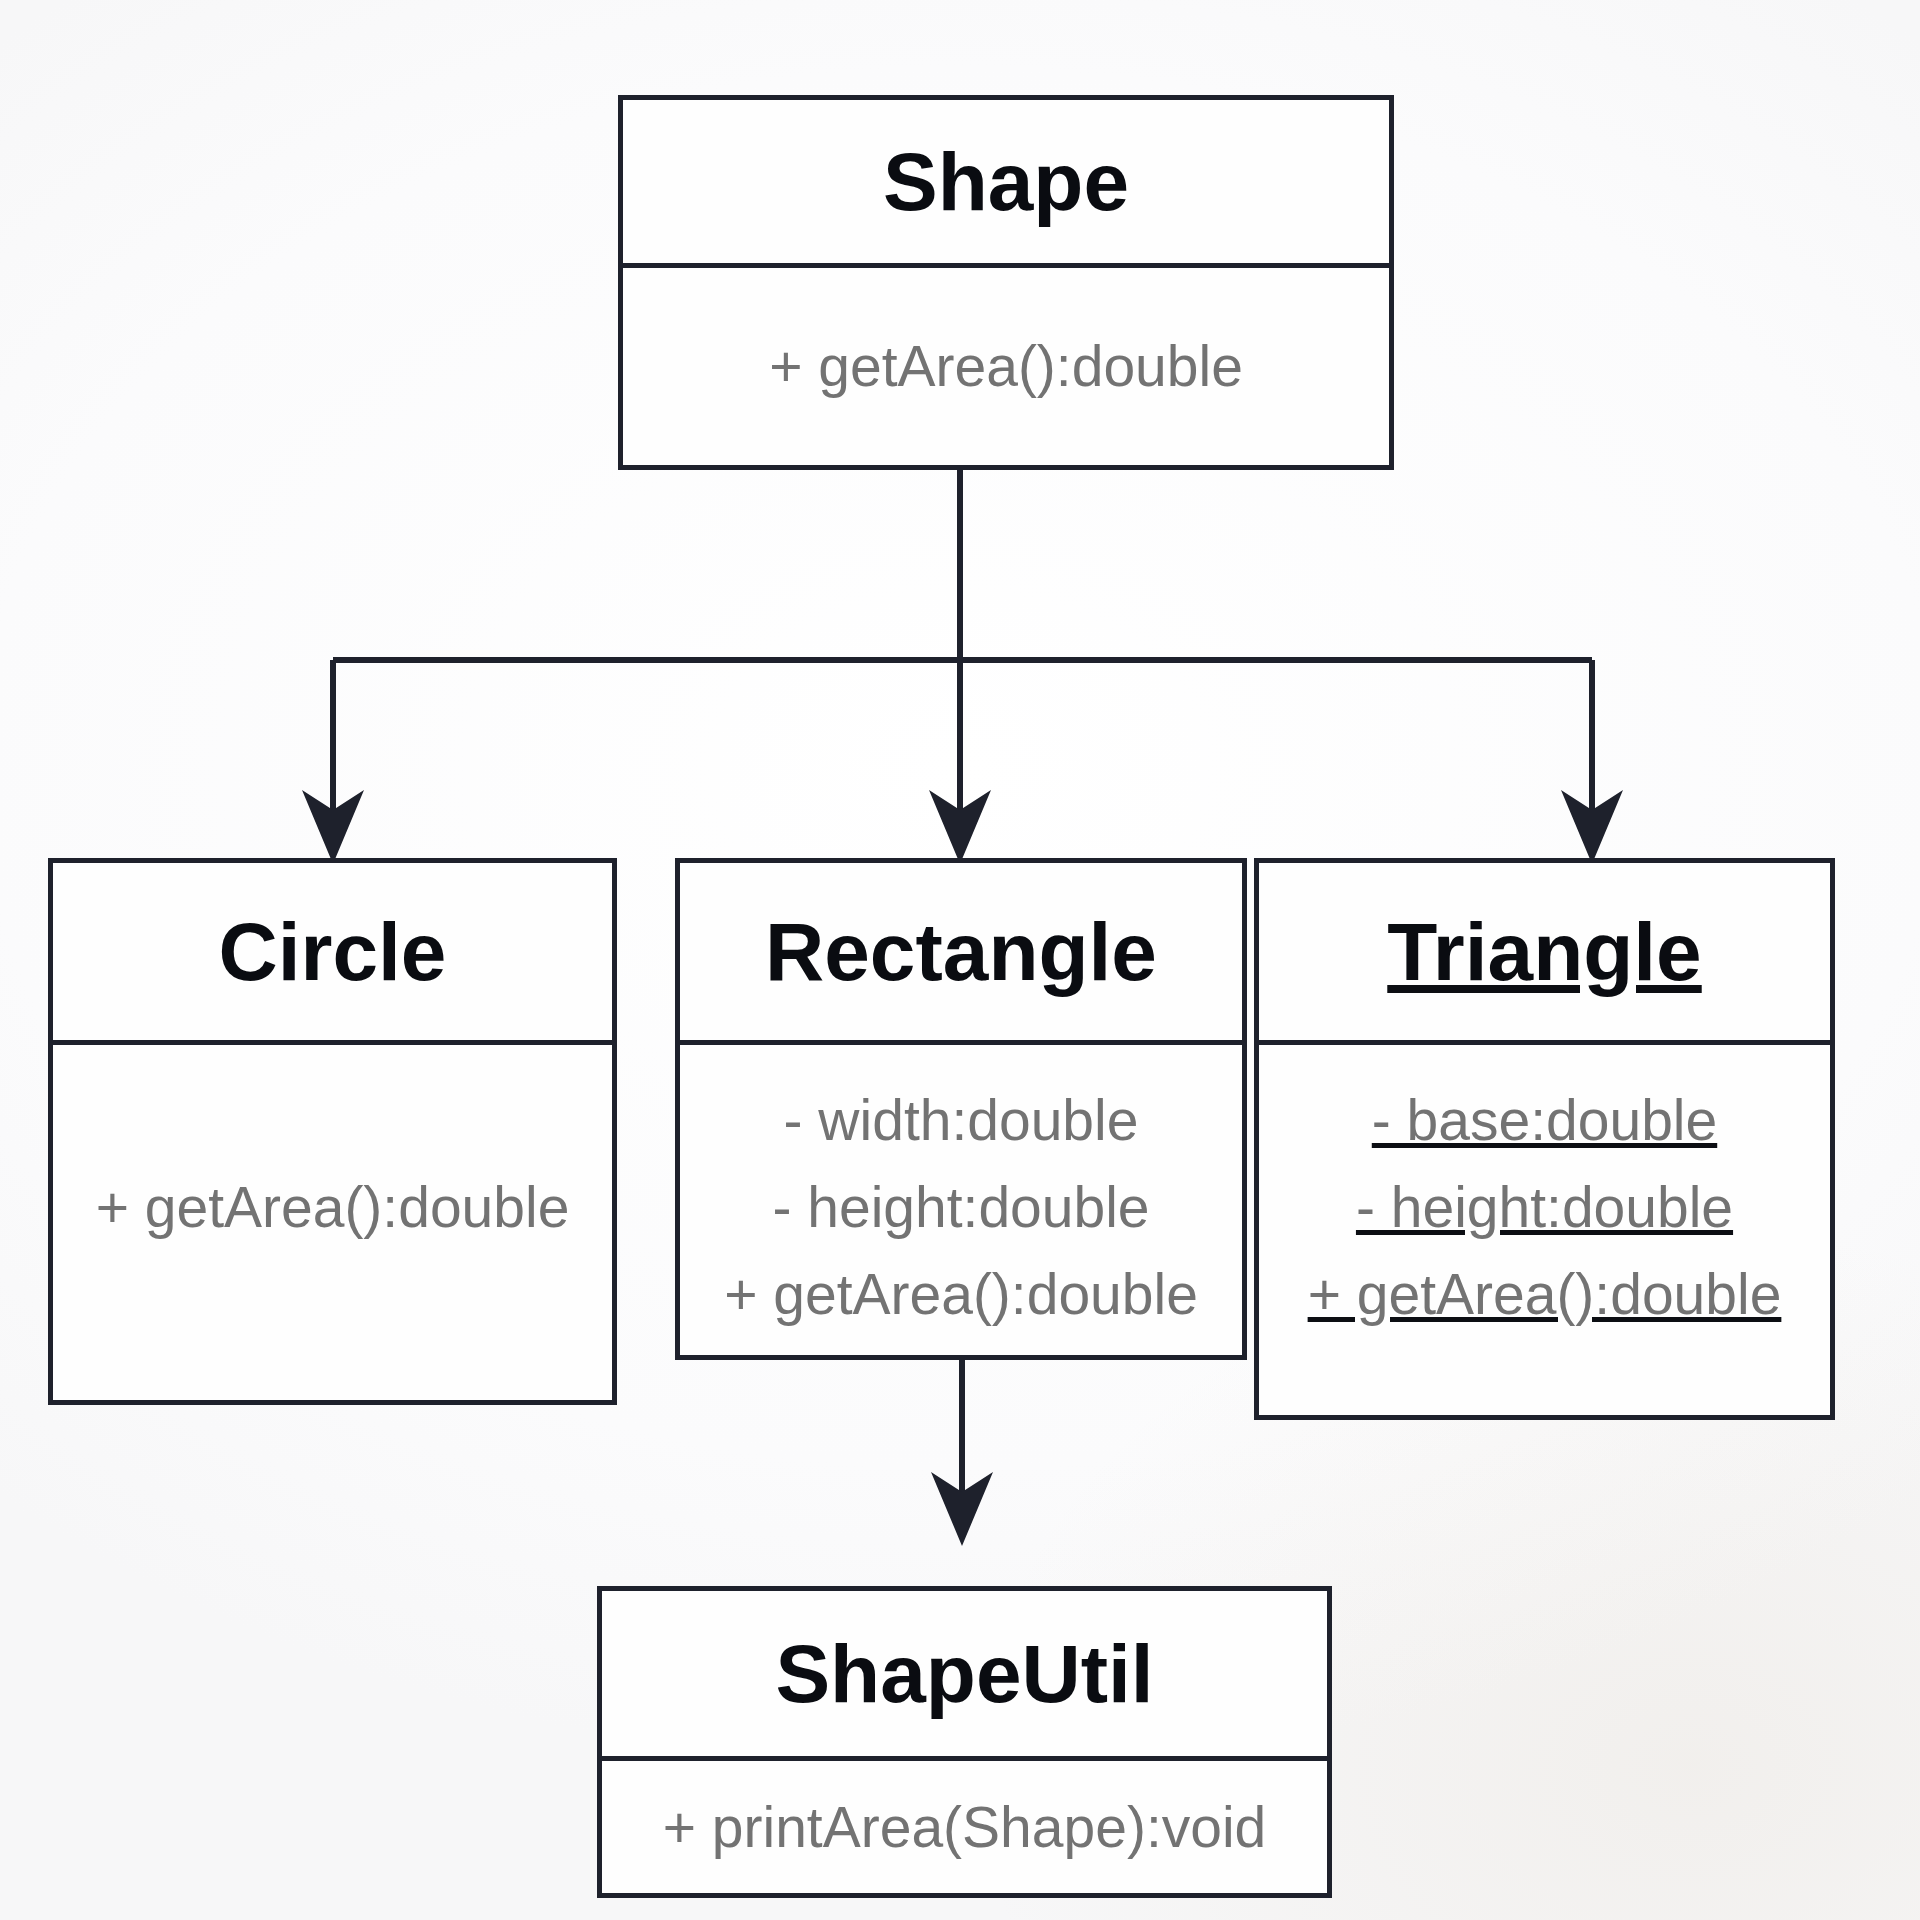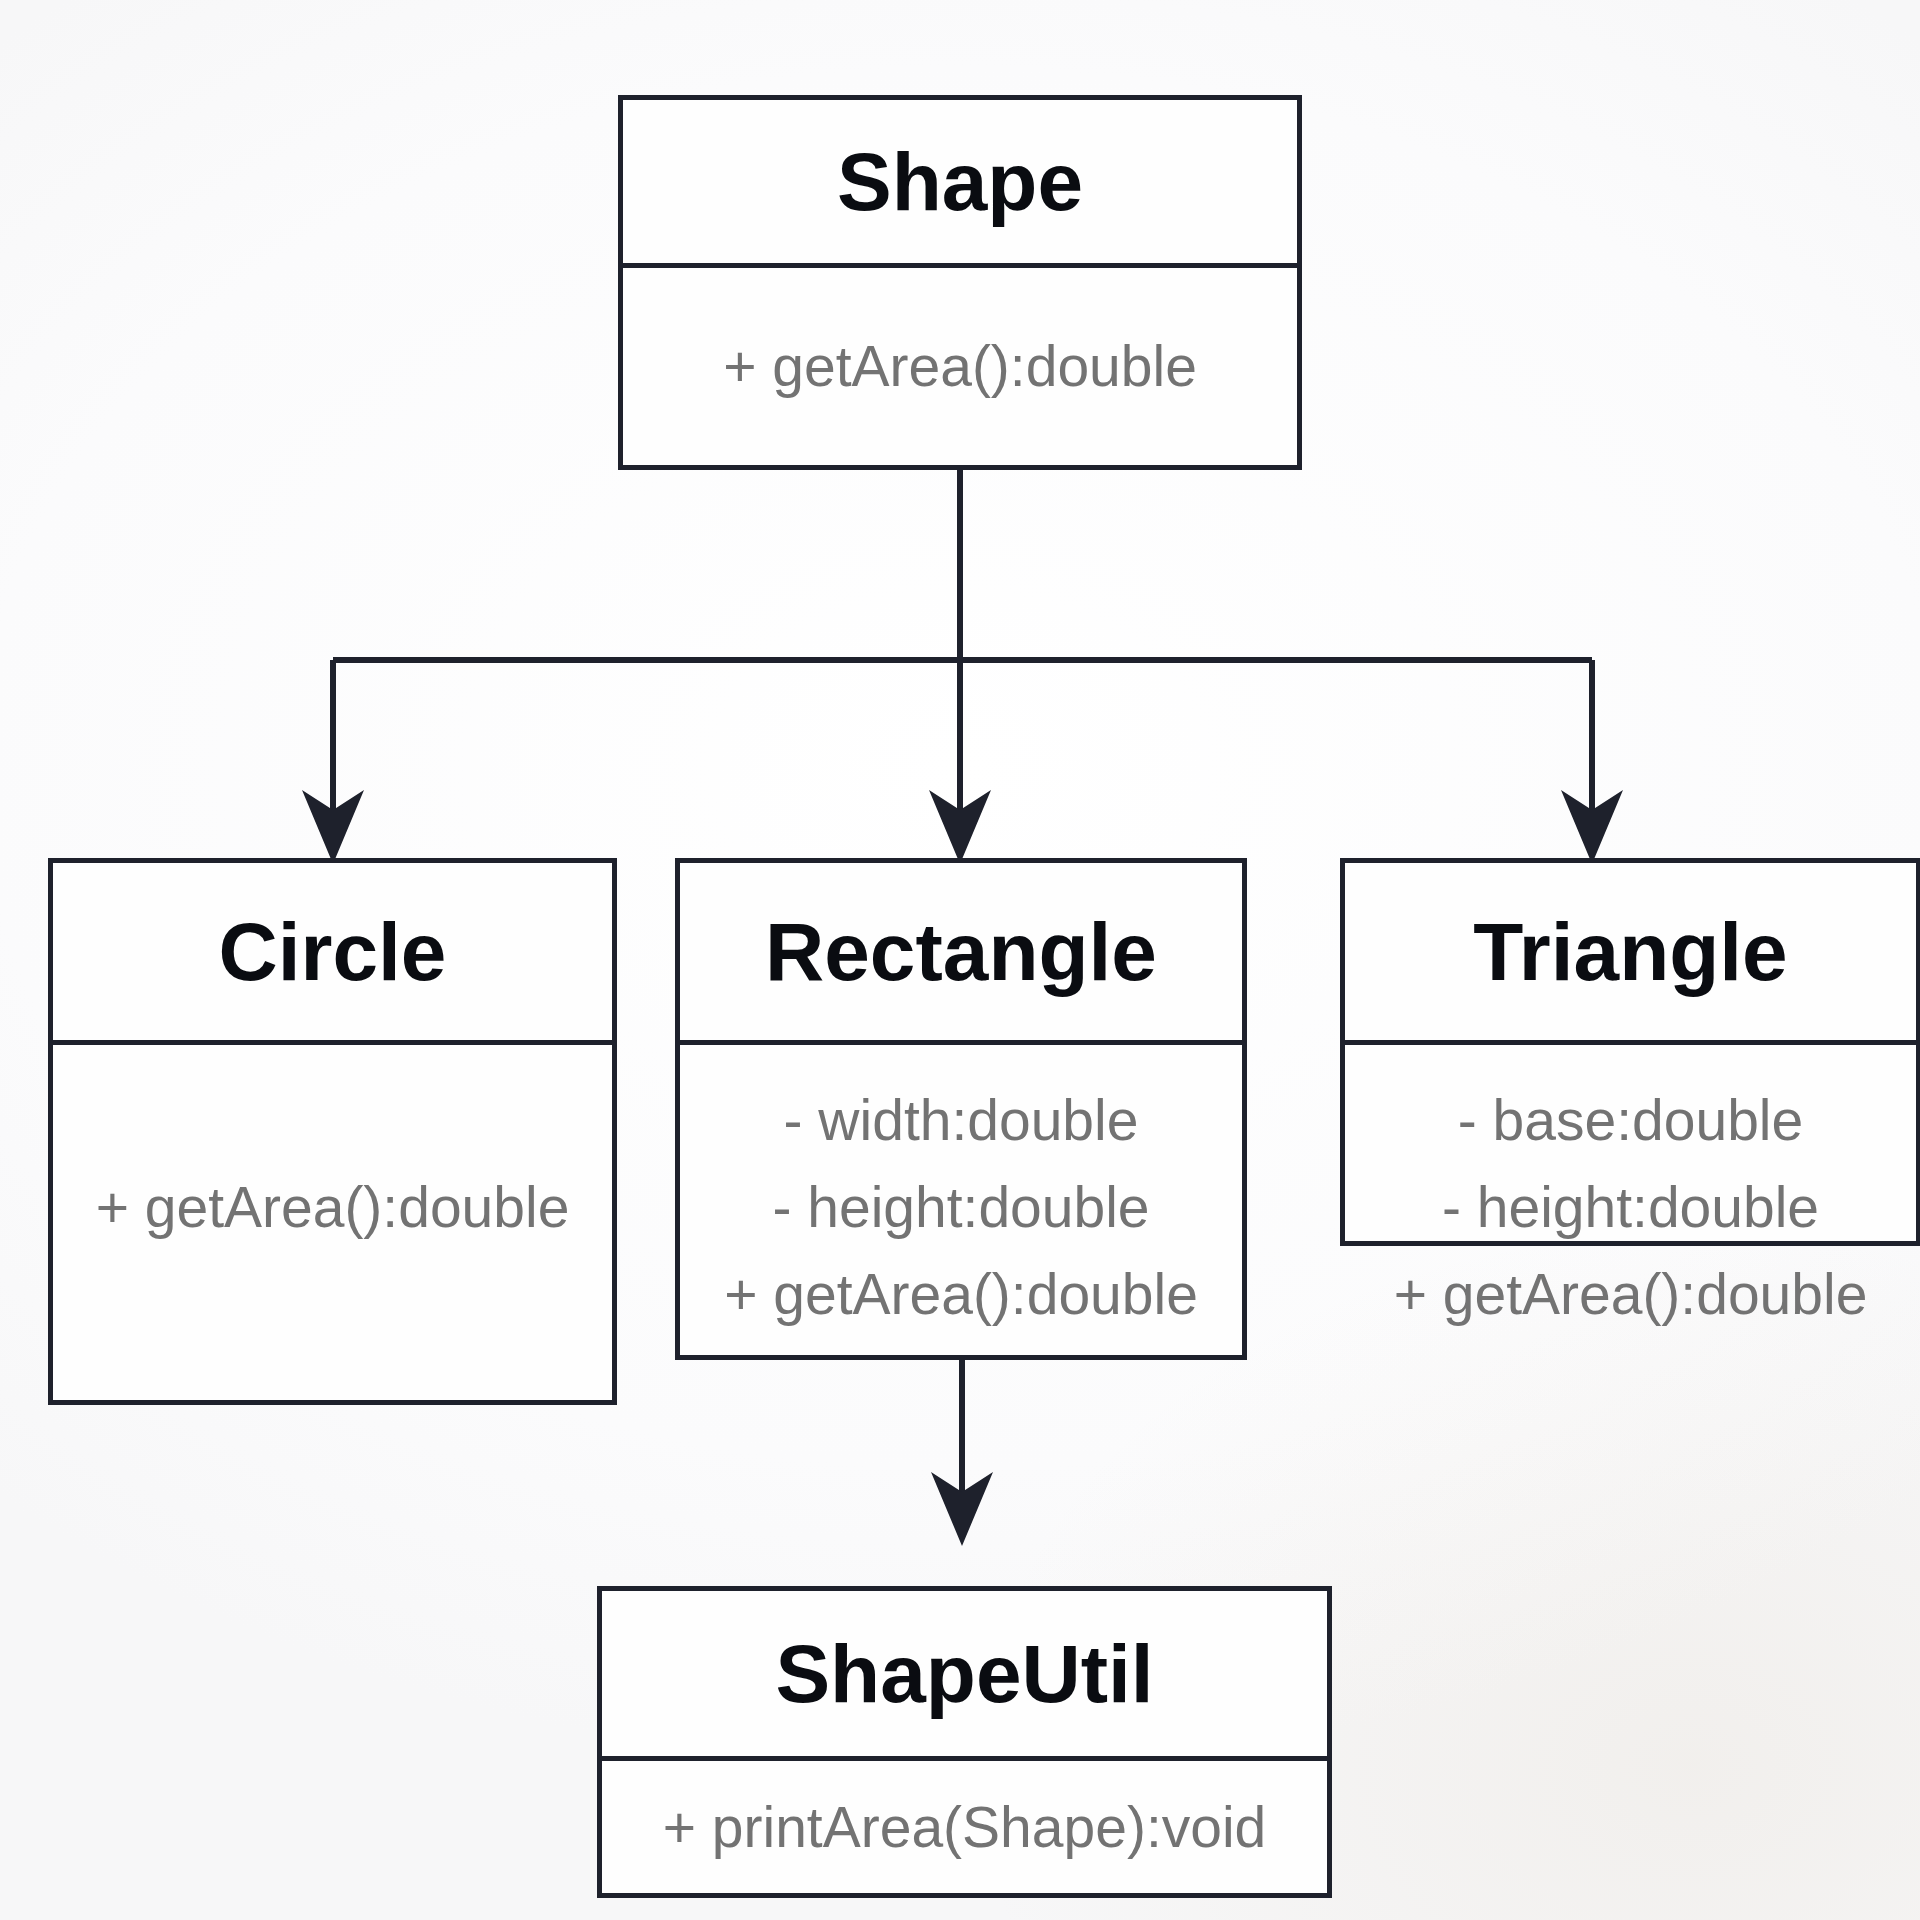--- a/index.html
+++ b/index.html
@@ -53,27 +53,27 @@
   }
   .member-line {
     font-size: 57px;
     line-height: 87px;
     height: 87px;
     white-space: nowrap;
     color: #737373;
     text-align: center;
   }
   
-  .box-shape   { left: 618px;  top: 95px;   width: 684px; height: 375px; }
+  .box-shape   { left: 618px;  top: 95px;   width: 776px; height: 375px; }
   .box-shape   .class-title { height: 163px; }
   .box-shape   .class-body  { height: 202px; }
   
   .box-circle    { left: 48px;   top: 858px; width: 569px; height: 547px; }
   .box-rectangle { left: 675px;  top: 858px; width: 572px; height: 502px; }
-  .box-triangle  { left: 1340px; top: 858px; width: 581px; height: 388px; }
+  .box-triangle  { left: 1254px; top: 858px; width: 581px; height: 562px; text-decoration: underline; }
   .box-circle .class-title,
   .box-rectangle .class-title,
   .box-triangle .class-title { height: 177px; }
   .box-circle .class-body,
   .box-rectangle .class-body,
   .box-triangle .class-body { height: 315px; padding-top: 32px; }
   
   .box-shapeutil { left: 597px; top: 1540px; width: 735px; height: 312px; margin-top: 46px; }
   .box-shapeutil .class-title { height: 165px; }
   .box-shapeutil .class-body  { height: 137px; }

